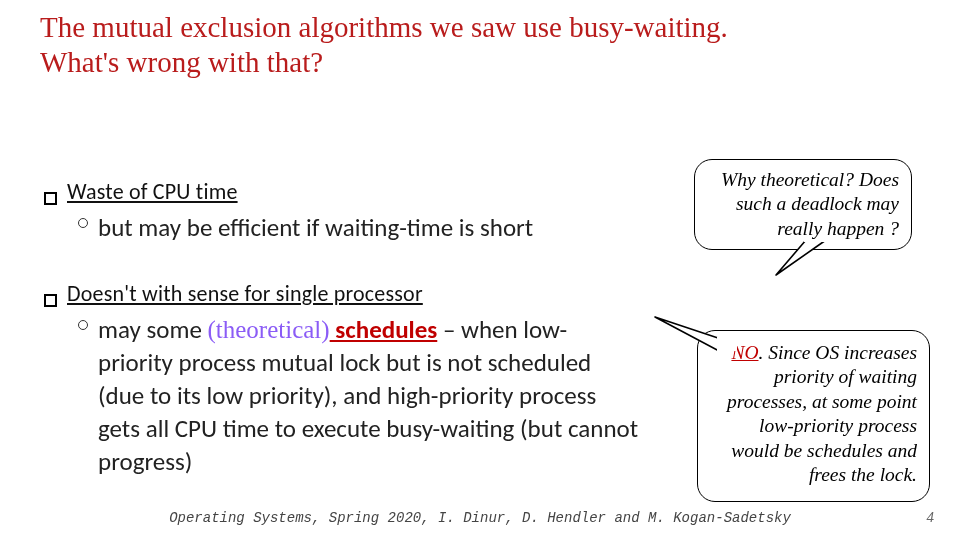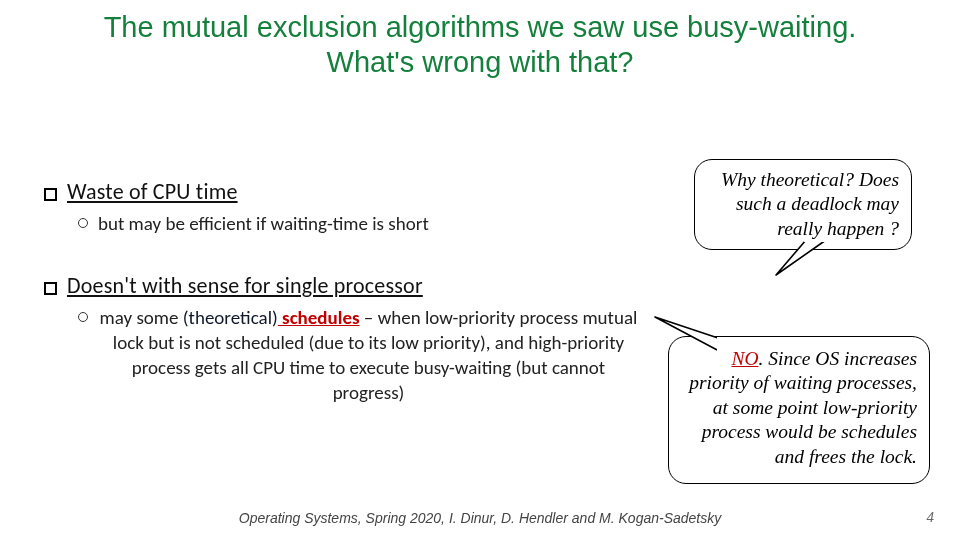--- a/index.html
+++ b/index.html
@@ -1,35 +1,35 @@
 <!DOCTYPE html>
 <html><head>
 <meta charset="utf-8">
 <style>
   * { box-sizing: border-box; margin: 0; padding: 0; }
   html, body { width: 960px; height: 540px; background: #fff; font-family: Calibri, "Segoe UI", Arial, sans-serif; overflow: hidden; }
   .slide { position: relative; width: 960px; height: 540px; }
-  .title { font-family: Liberation Sans, sans-serif; font-size: 29px; color: #15803d; text-align: center; padding: 10px 40px 6px; line-height: 1.22; }
+  .title { font-family: Liberation Serif, serif; font-size: 29px; color: #b91c1c; text-align: left; padding: 10px 40px 6px; line-height: 1.22; }
   .content { position: absolute; left: 44px; top: 178px; width: 595px; }
-  .bullet1 { display: flex; align-items: center; margin-bottom: 6px; }
+  .bullet1 { display: flex; align-items: flex-end; margin-bottom: 6px; }
   .sq { width: 13px; height: 13px; border: 2px solid #000; margin-top: 6px; margin-right: 10px; flex: none; }
   .b1text { font-size: 22px; color: #111; font-weight: 400; text-decoration: underline; letter-spacing: 0.2px; }
   .sub { margin-left: 34px; margin-bottom: 24px; }
   .subrow { display: flex; align-items: flex-start; }
   .circ { width: 10px; height: 10px; border: 1.5px solid #333; border-radius: 50%; margin-top: 7px; margin-right: 10px; flex: none; }
-  .subtext { font-size: 19px; color: #222; line-height: 1.32; text-align: center; }
-  .gray { color: #0f172a; }
+  .subtext { font-size: 25px; color: #222; line-height: 1.32; }
+  .gray { color: #8b5cf6; font-family: Liberation Serif, serif; }
   .dl { color: #c00000; font-weight: 700; text-decoration: underline; }
   .callout { position: absolute; border: 1.6px solid #000; border-radius: 18px; background: #fff; font-family: Georgia, "Times New Roman", serif; font-style: italic; font-size: 19.5px; text-align: right; padding: 8px 12px; line-height: 1.25; }
   .c1 { right: 48px; top: 159px; width: 218px; }
-  .c2 { right: 30px; top: 330px; width: 262px; padding-top: 10px; padding-bottom: 14px; margin-top: 6px; }
+  .c2 { right: 30px; top: 330px; width: 233px; padding-top: 10px; padding-bottom: 14px; }
   .no { color: #c00000; text-decoration: underline; font-style: italic; font-weight: 400; }
   .tail1 { position: absolute; right: 128px; top: 239px; width: 64px; height: 40px; pointer-events: none; }
   .tail2 { position: absolute; right: 223px; top: 311px; width: 88px; height: 40px; pointer-events: none; }
-  .footer { position: absolute; bottom: 14px; left: 0; width: 960px; text-align: center; font-family: Liberation Sans, sans-serif; font-style: italic; font-size: 14px; color: #444; }
+  .footer { position: absolute; bottom: 14px; left: 0; width: 960px; text-align: center; font-family: Liberation Mono, monospace; font-style: italic; font-size: 14px; color: #444; }
   .pagenum { position: absolute; right: 26px; bottom: 14px; font-family: Georgia, serif; font-style: italic; font-size: 15px; color: #666; }
   .gap { height: 12px; }
 </style>
 </head>
 <body>
 
 <div class="slide">
 
   <div class="title" style="white-space:pre-line;">The mutual exclusion algorithms we saw use busy-waiting.
 What's wrong with that?</div>

